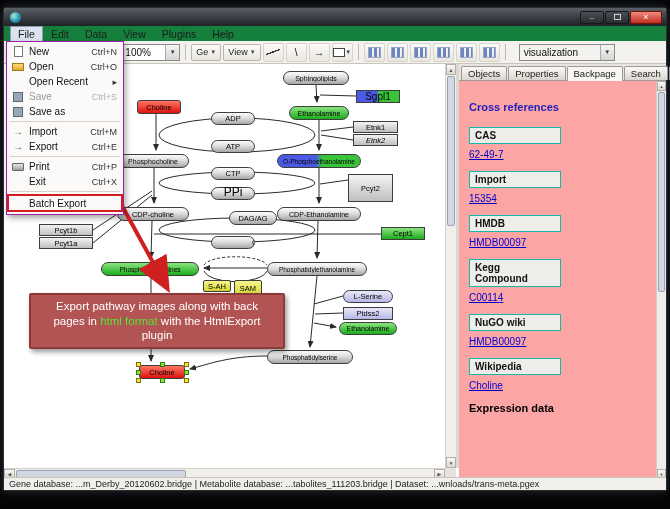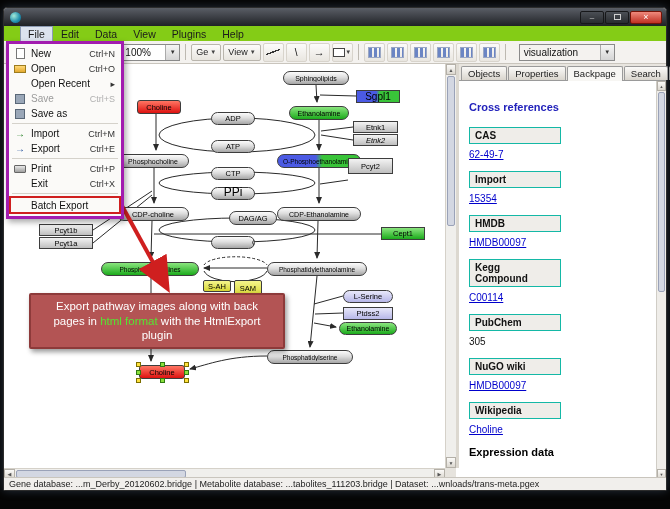--- a/index.html
+++ b/index.html
@@ -8,21 +8,21 @@
 .window{position:absolute;left:3px;top:7px;width:664px;height:484px;background:#ece9e2;border:1px solid #2c2c2c;border-radius:4px 4px 2px 2px;box-shadow:0 0 10px rgba(110,140,180,.30)}
 
 .titlebar{position:absolute;left:0;top:0;right:0;height:18px;background:linear-gradient(#5a5e66,#1f2125);border-radius:3px 3px 0 0;display:flex;align-items:center;padding:0 4px;color:#fff}
 .app-icon{width:11px;height:11px;border-radius:50%;background:radial-gradient(circle at 35% 35%,#a4ead9,#1f8fae 60%,#0b5d84);margin:0 5px 0 2px;flex:0 0 auto}
 .title-text{font-size:10px;white-space:nowrap;overflow:hidden}
 .win-btns{margin-left:auto;display:flex;gap:1px}
 .wb{width:24px;height:13px;border-radius:2px;border:1px solid #17181a;display:flex;align-items:center;justify-content:center;font-size:8px;color:#cfcfcf;background:linear-gradient(#4b4f55,#292c30)}
 .wb.close{width:32px;background:linear-gradient(#ef8a7d,#c03023);border-color:#761206;color:#fff;font-size:9px}
 .wb .mx{display:inline-block;width:7px;height:6px;border:1px solid #cfcfcf}
 
-.menubar{position:absolute;left:0;top:18px;right:0;height:17px;background:#84cc16;border-bottom:1px solid #dad6ce;display:flex;align-items:stretch;padding-left:16px;font-size:10.5px;color:#1b1b1b}
+.menubar{position:absolute;left:0;top:18px;right:0;height:17px;background:#15803d;border-bottom:1px solid #dad6ce;display:flex;align-items:stretch;padding-left:6px;font-size:10.5px;color:#1b1b1b}
 .mb-item{padding:0 7px;display:flex;align-items:center;border:1px solid transparent}
 .mb-item.active{background:#dce3ee;border-color:#8d9bb3}
 
 .toolbar{position:absolute;left:0;top:33px;right:0;height:23px;background:#f4f2ef;border-bottom:1px solid #c9c5bd;display:flex;align-items:center;padding:0 4px;gap:2px}
 .tbtn{min-width:21px;height:19px;border:1px solid #d8d4cc;border-radius:2px;display:flex;align-items:center;justify-content:center;background:linear-gradient(#fcfbfa,#e9e6e0)}
 .tsep{width:1px;height:16px;background:#bdb9b1;margin:0 3px}
 .tlabel{font-size:10px;color:#333;margin:0 2px}
 .combo{height:17px;background:#fff;border:1px solid #8a8a8a;display:flex;align-items:center;font-size:10px;color:#111}
 .combo .cval{padding:0 4px;flex:1;white-space:nowrap}
 .combo .carr{width:14px;height:100%;background:linear-gradient(#f5f5f5,#d5d5d5);border-left:1px solid #aaa;display:flex;align-items:center;justify-content:center;font-size:6px;color:#333}
@@ -67,32 +67,32 @@
 .hscroll{position:absolute;left:0;top:404px;width:441px;height:11px;background:#f0efec;border-top:1px solid #d5d1c9}
 .sb-corner{position:absolute;left:441px;top:404px;width:11px;height:11px;background:#e6e3dd}
 .sb-btn{position:absolute;background:linear-gradient(#fbfaf8,#dcd8d0);border:1px solid #b4b0a8;display:flex;align-items:center;justify-content:center;font-size:5px;color:#555}
 .sb-thumb{position:absolute;background:#d3d7e2;border:1px solid #9aa2b8;border-radius:2px}
 .splitter{position:absolute;left:452px;top:0;width:3px;height:404px;background:#dcd8d0}
 
 .panel{position:absolute;left:455px;top:0;right:0;height:415px;background:#efede9}
 .tabs{display:flex;padding:2px 2px 0;height:17px;background:#e8e5df;border-bottom:1px solid #9a9a9a}
 .tab{font-size:9.5px;padding:1px 6px 0;border:1px solid #9a9a9a;border-bottom:none;border-radius:2px 2px 0 0;background:linear-gradient(#fbfaf8,#d9d5cd);margin-right:1px;color:#222;white-space:nowrap}
 .tab.active{background:#f7f6f3;position:relative;z-index:2;margin-bottom:-1px;padding-bottom:1px}
-.bp{position:absolute;left:0;top:17px;right:10px;bottom:0;background:#ffffff;padding:8px 0 0 10px;overflow:hidden}
+.bp{position:absolute;left:0;top:17px;right:10px;bottom:0;background:#fca5a5;padding:8px 0 0 10px;overflow:hidden}
 .bp-heading{color:#2222bb;font-weight:bold;font-size:11px;margin:12px 0 14px}
 .xref{margin-bottom:11px}
 .xref-head{width:92px;background:#efede9;border:1px solid #14b8a6;padding:2px 5px;font-size:10px;font-weight:bold;color:#111}
 .xref-link{margin-top:5px;font-size:10px;color:#0000cc;text-decoration:underline;cursor:pointer;width:max-content}
 .xref-val{margin-top:5px;font-size:10px;color:#111;width:max-content}
 .bp-footer{font-weight:bold;font-size:11px;color:#000;margin-top:2px}
 .panel-scroll{position:absolute;right:0;top:17px;width:10px;bottom:0;background:#efede9;border-left:1px solid #d0cdc6}
 
 .statusbar{position:absolute;left:0;bottom:0;right:0;height:13px;background:#f1efec;border-top:1px solid #c9c5bd;font-size:9px;color:#222;display:flex;align-items:center;padding:0 5px;white-space:nowrap;overflow:hidden}
 
-.filemenu{position:absolute;left:2px;top:33px;width:118px;background:#fbfaf8;border:3px solid #a21caf;box-shadow:2px 3px 6px rgba(0,0,0,.35);z-index:60;padding:2px 0}
+.filemenu{position:absolute;left:2px;top:33px;width:118px;background:#fbfaf8;border:1px solid #a21caf;box-shadow:2px 3px 6px rgba(0,0,0,.35);z-index:60;padding:2px 0}
 .menu-row{display:flex;align-items:center;height:15px;padding:0 6px 0 4px;font-size:10px;color:#111}
 .menu-row .mi{width:14px;height:13px;margin-right:4px;display:flex;align-items:center;justify-content:center;flex:0 0 auto}
 .menu-row .ml{flex:1;white-space:nowrap}
 .menu-row .ms{color:#333;font-size:9px;margin-left:6px}
 .menu-row.disabled{color:#9b9b9b}
 .menu-row.disabled .ms{color:#b0b0b0}
 .menu-row.hl{border:2px solid #cf1f1f;height:18px;padding:0 4px 0 2px}
 .menu-sep{height:1px;background:#d5d2cb;margin:2px 3px}
 .mi .mi-new{width:9px;height:11px;background:#fff;border:1px solid #777}
 .mi .mi-open{width:12px;height:8px;background:linear-gradient(#ffd978,#e3a92f);border:1px solid #9c7c1e}
@@ -270,21 +270,21 @@
           </div>
           <div class="node metabolite" style="left: 113px; top: 90px; width: 72px; height: 14px; font-size: 7px;">
             <span class="nlabel">Phosphocholine</span>
           </div>
           <div class="node metabolite" style="left: 207px; top: 103px; width: 44px; height: 13px; font-size: 7.5px;">
             <span class="nlabel">CTP</span>
           </div>
           <div class="node metabolite-blue-green" style="left: 273px; top: 90px; width: 84px; height: 14px; font-size: 6.5px;">
             <span class="nlabel">O-Phosphoethanolamine</span>
           </div>
-          <div class="node gene" style="left: 344px; top: 94px; width: 45px; height: 16px; font-size: 7.5px;">
+          <div class="node gene" style="left: 344px; top: 110px; width: 45px; height: 28px; font-size: 7.5px;">
             <span class="nlabel">Pcyt2</span>
           </div>
           <div class="node metabolite" style="left: 207px; top: 123px; width: 44px; height: 13px; font-size: 12px; align-items: flex-end;">
             <span class="nlabel">PPi</span>
           </div>
           <div class="node metabolite" style="left: 113px; top: 143px; width: 72px; height: 14px; font-size: 7.5px;">
             <span class="nlabel">CDP-choline</span>
           </div>
           <div class="node metabolite" style="left: 225px; top: 147px; width: 48px; height: 14px; font-size: 7.5px;">
             <span class="nlabel">DAG/AG</span>
@@ -375,24 +375,20 @@
               </div>
               <div class="xref">
                 <div class="xref-head">HMDB</div>
                 <div class="xref-link">HMDB00097</div>
               </div>
               <div class="xref">
                 <div class="xref-head">Kegg Compound</div>
                 <div class="xref-link">C00114</div>
               </div>
               <div class="xref">
-                <div class="xref-head">PubChem</div>
-                <div class="xref-val">305</div>
-              </div>
-              <div class="xref">
                 <div class="xref-head">NuGO wiki</div>
                 <div class="xref-link">HMDB00097</div>
               </div>
               <div class="xref">
                 <div class="xref-head">Wikipedia</div>
                 <div class="xref-link">Choline</div>
               </div>
             </div>
           <div class="bp-footer">Expression data</div>
         </div>

